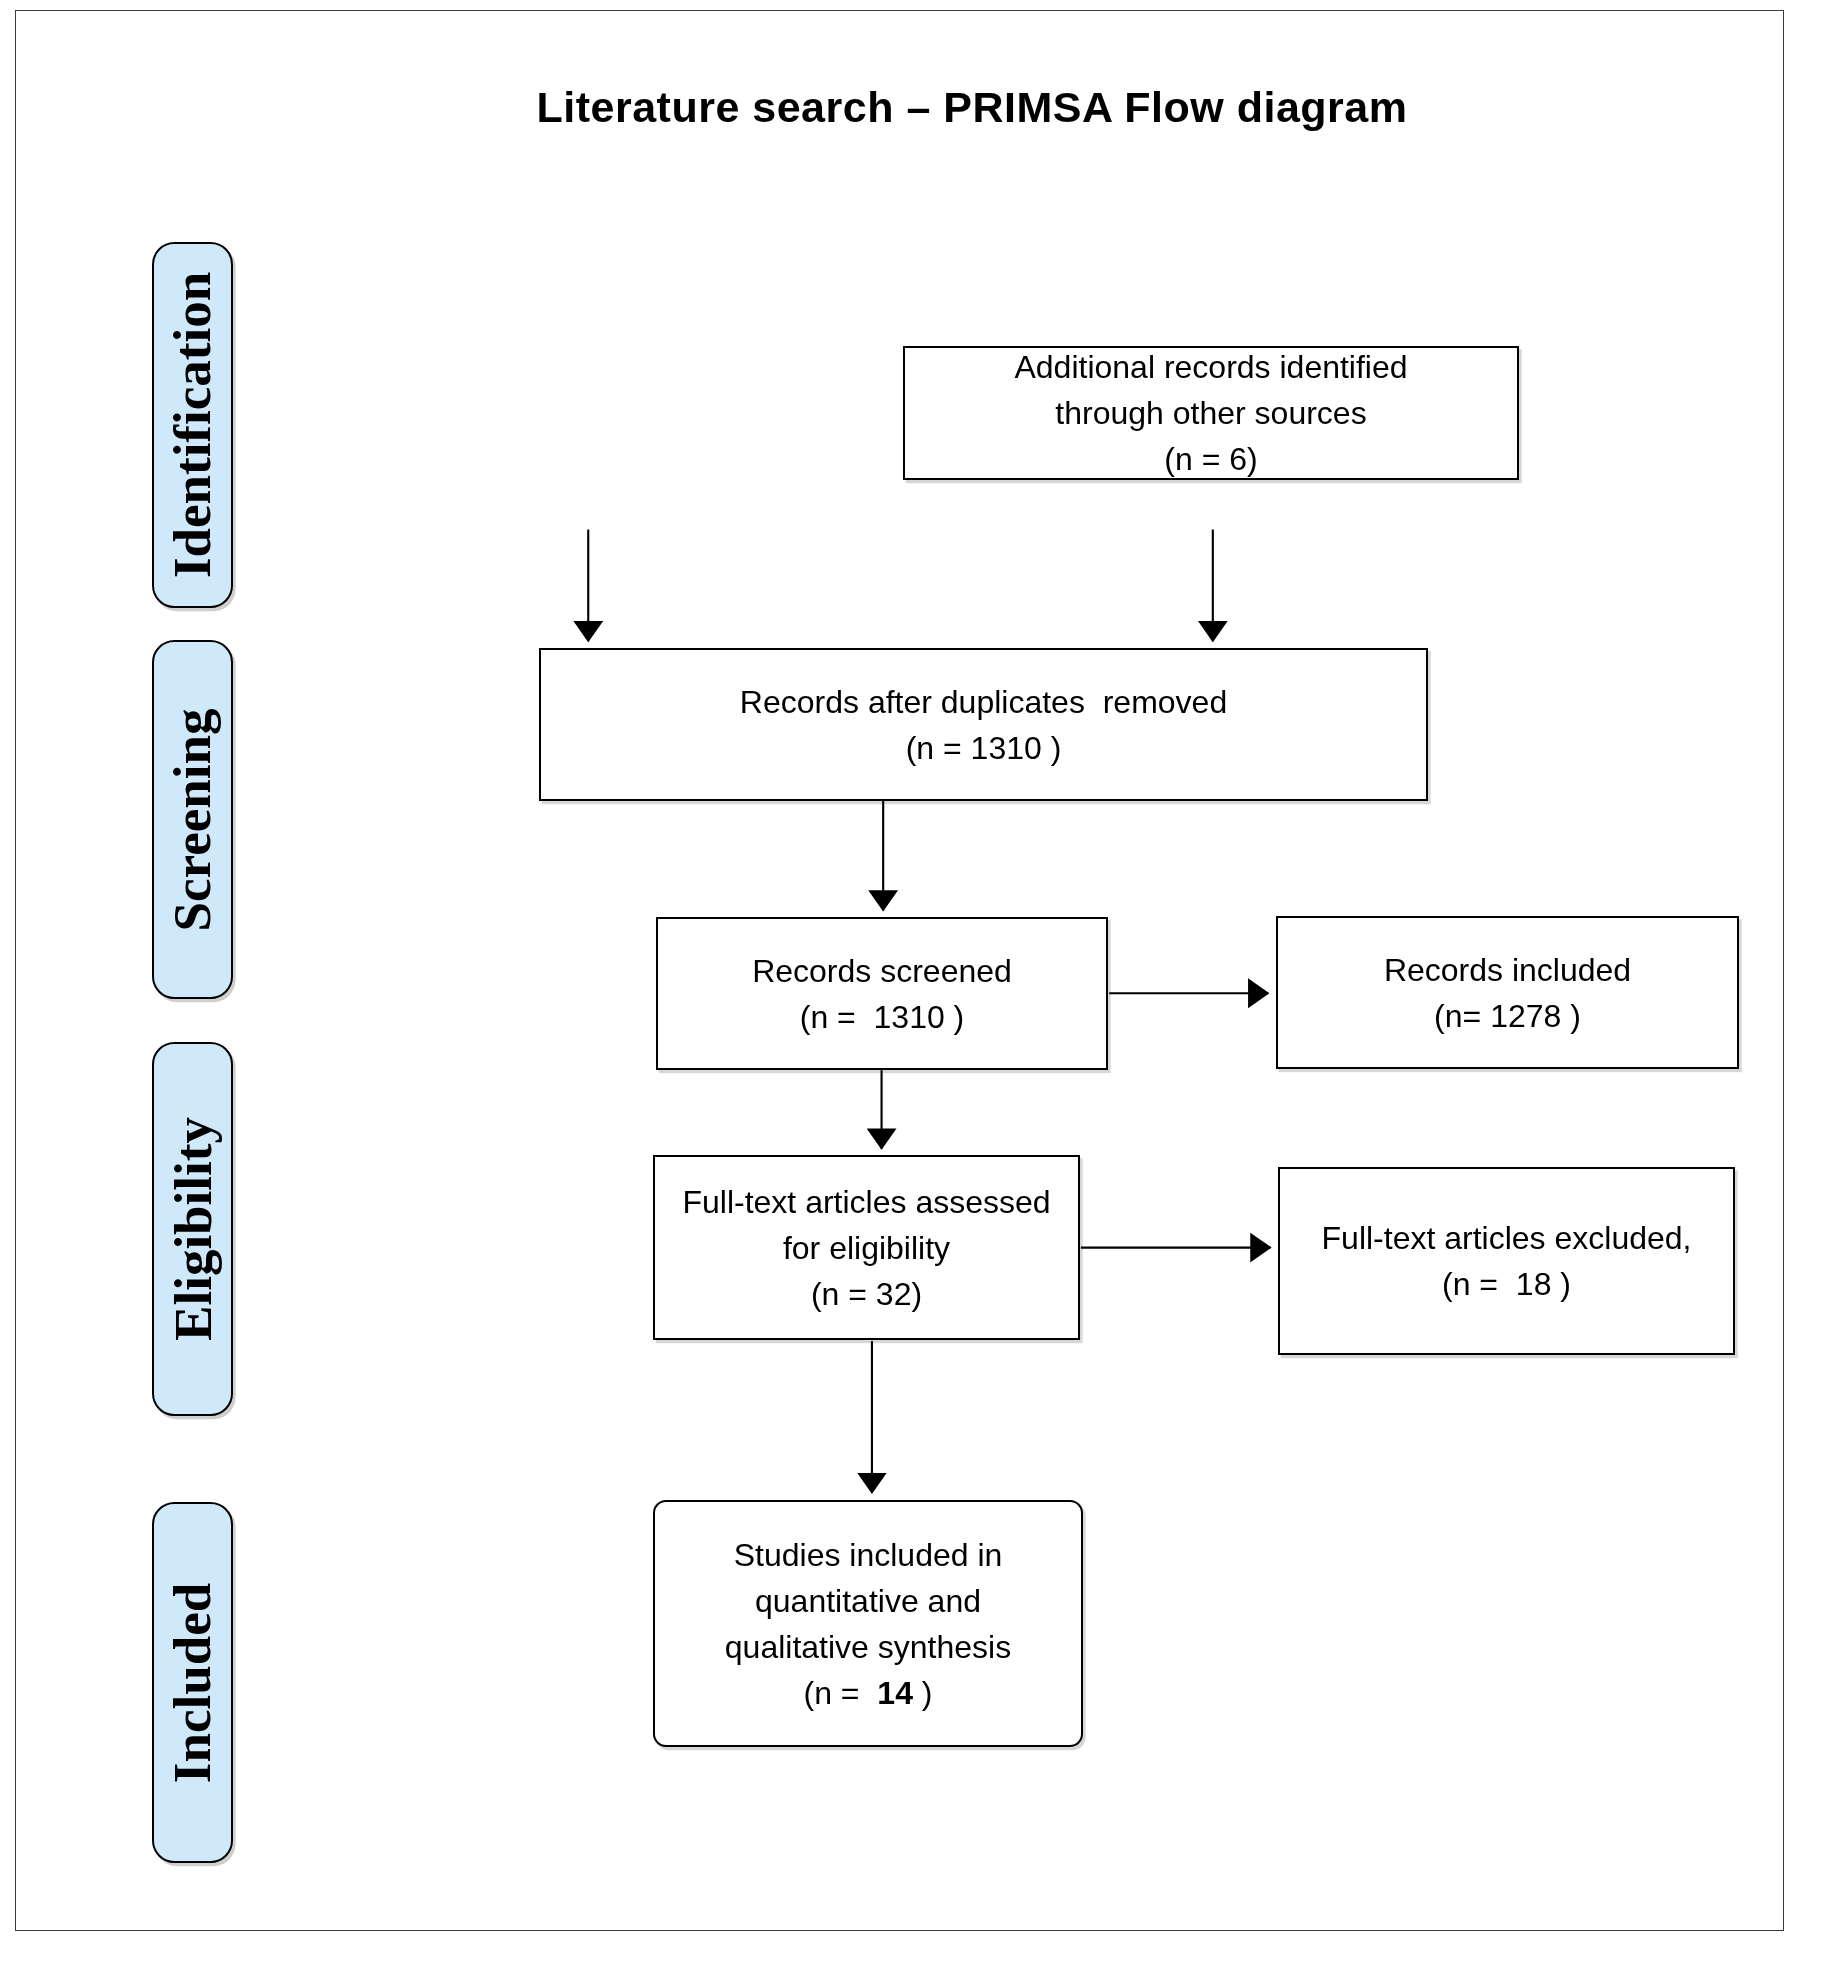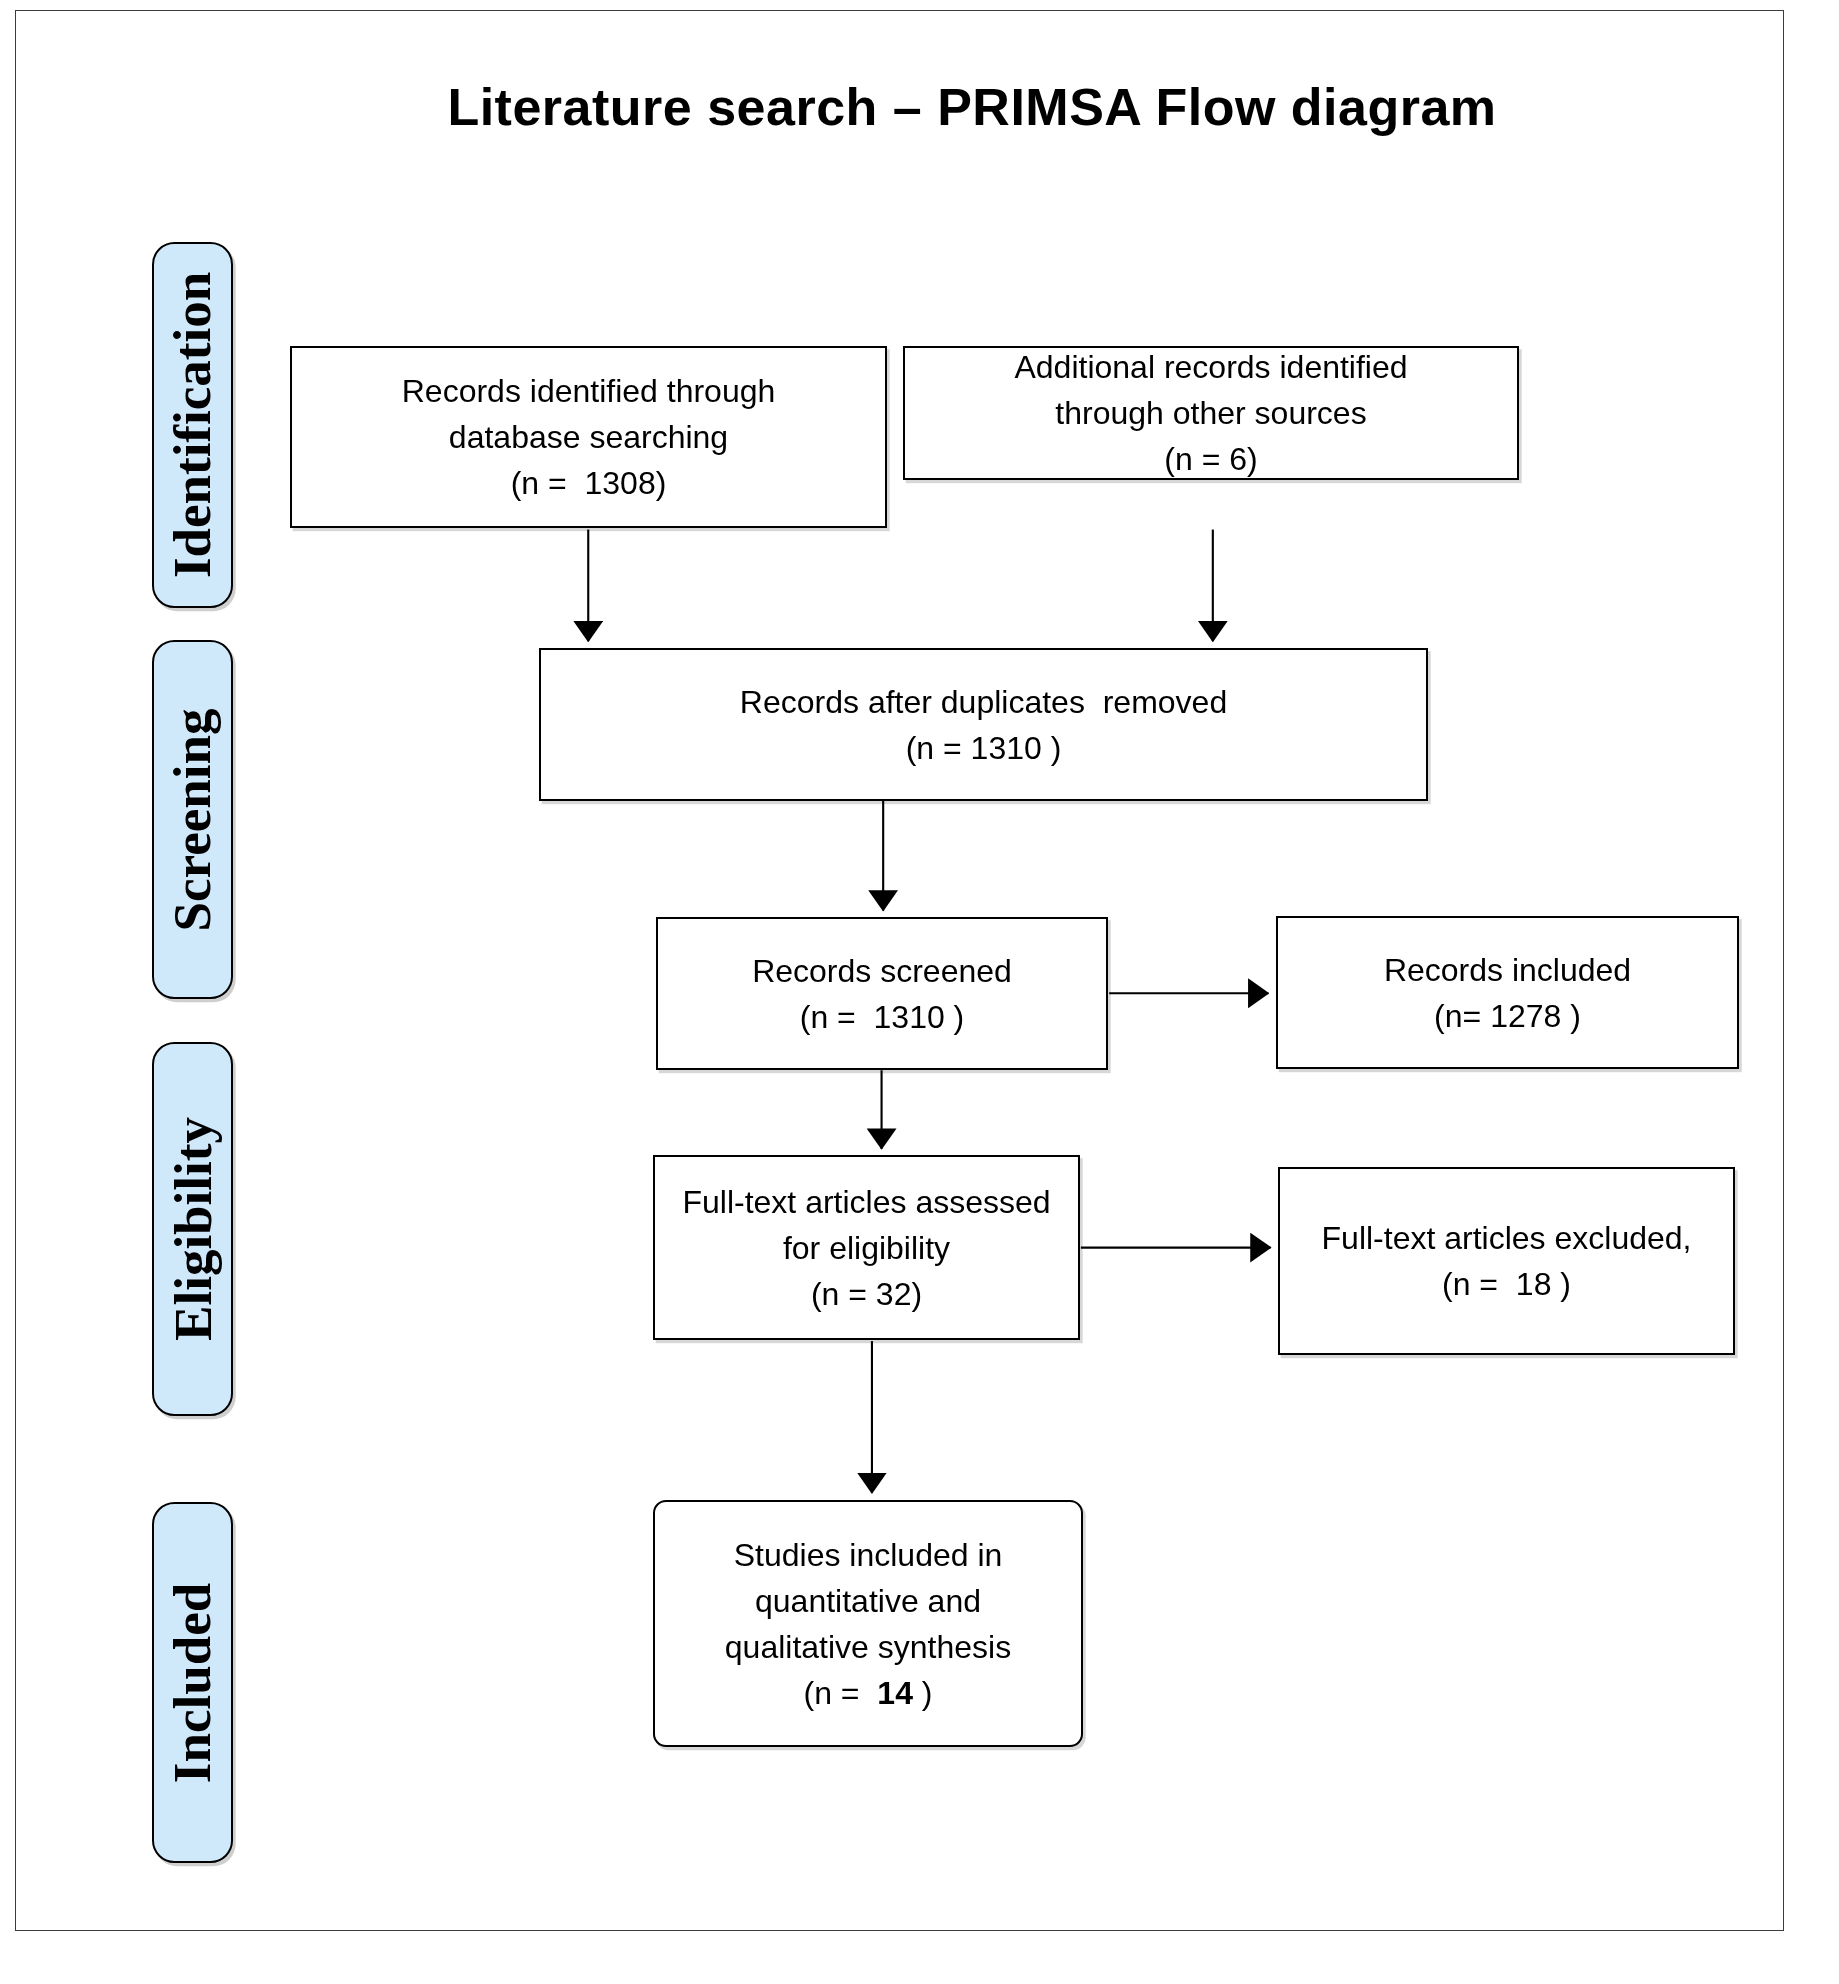--- a/index.html
+++ b/index.html
@@ -20,21 +20,21 @@
     background: #ffffff;
   }
   .title {
     position: absolute;
     top: 81px;
     left: 972px;
     transform: translateX(-50%);
     margin: 0;
     font-family: "Liberation Sans", sans-serif;
     font-weight: 700;
-    font-size: 52px;
+    font-size: 43px;
     line-height: 53px;
     white-space: nowrap;
     letter-spacing: 0.5px;
   }
   .stage {
     position: absolute;
     left: 152px;
     width: 81px;
     background: #cfe8fa;
     border: 2.1px solid #000000;
@@ -107,25 +107,20 @@
   <div class="stage stage-screening">
     <span class="stage-label">Screening</span>
   </div>
   <div class="stage stage-eligibility">
     <span class="stage-label">Eligibility</span>
   </div>
   <div class="stage stage-included">
     <span class="stage-label">Included</span>
   </div>
 
-  <div class="fbox box-identified">
-    <div class="box-text">Records identified through
-database searching</div>
-    <div class="box-count">(n =  1308)</div>
-  </div>
 
   <div class="fbox box-additional">
     <div class="box-text">Additional records identified
 through other sources</div>
     <div class="box-count">(n = 6)</div>
   </div>
 
   <div class="fbox box-deduplicated">
     <div class="box-text">Records after duplicates  removed</div>
     <div class="box-count">(n = 1310 )</div>

